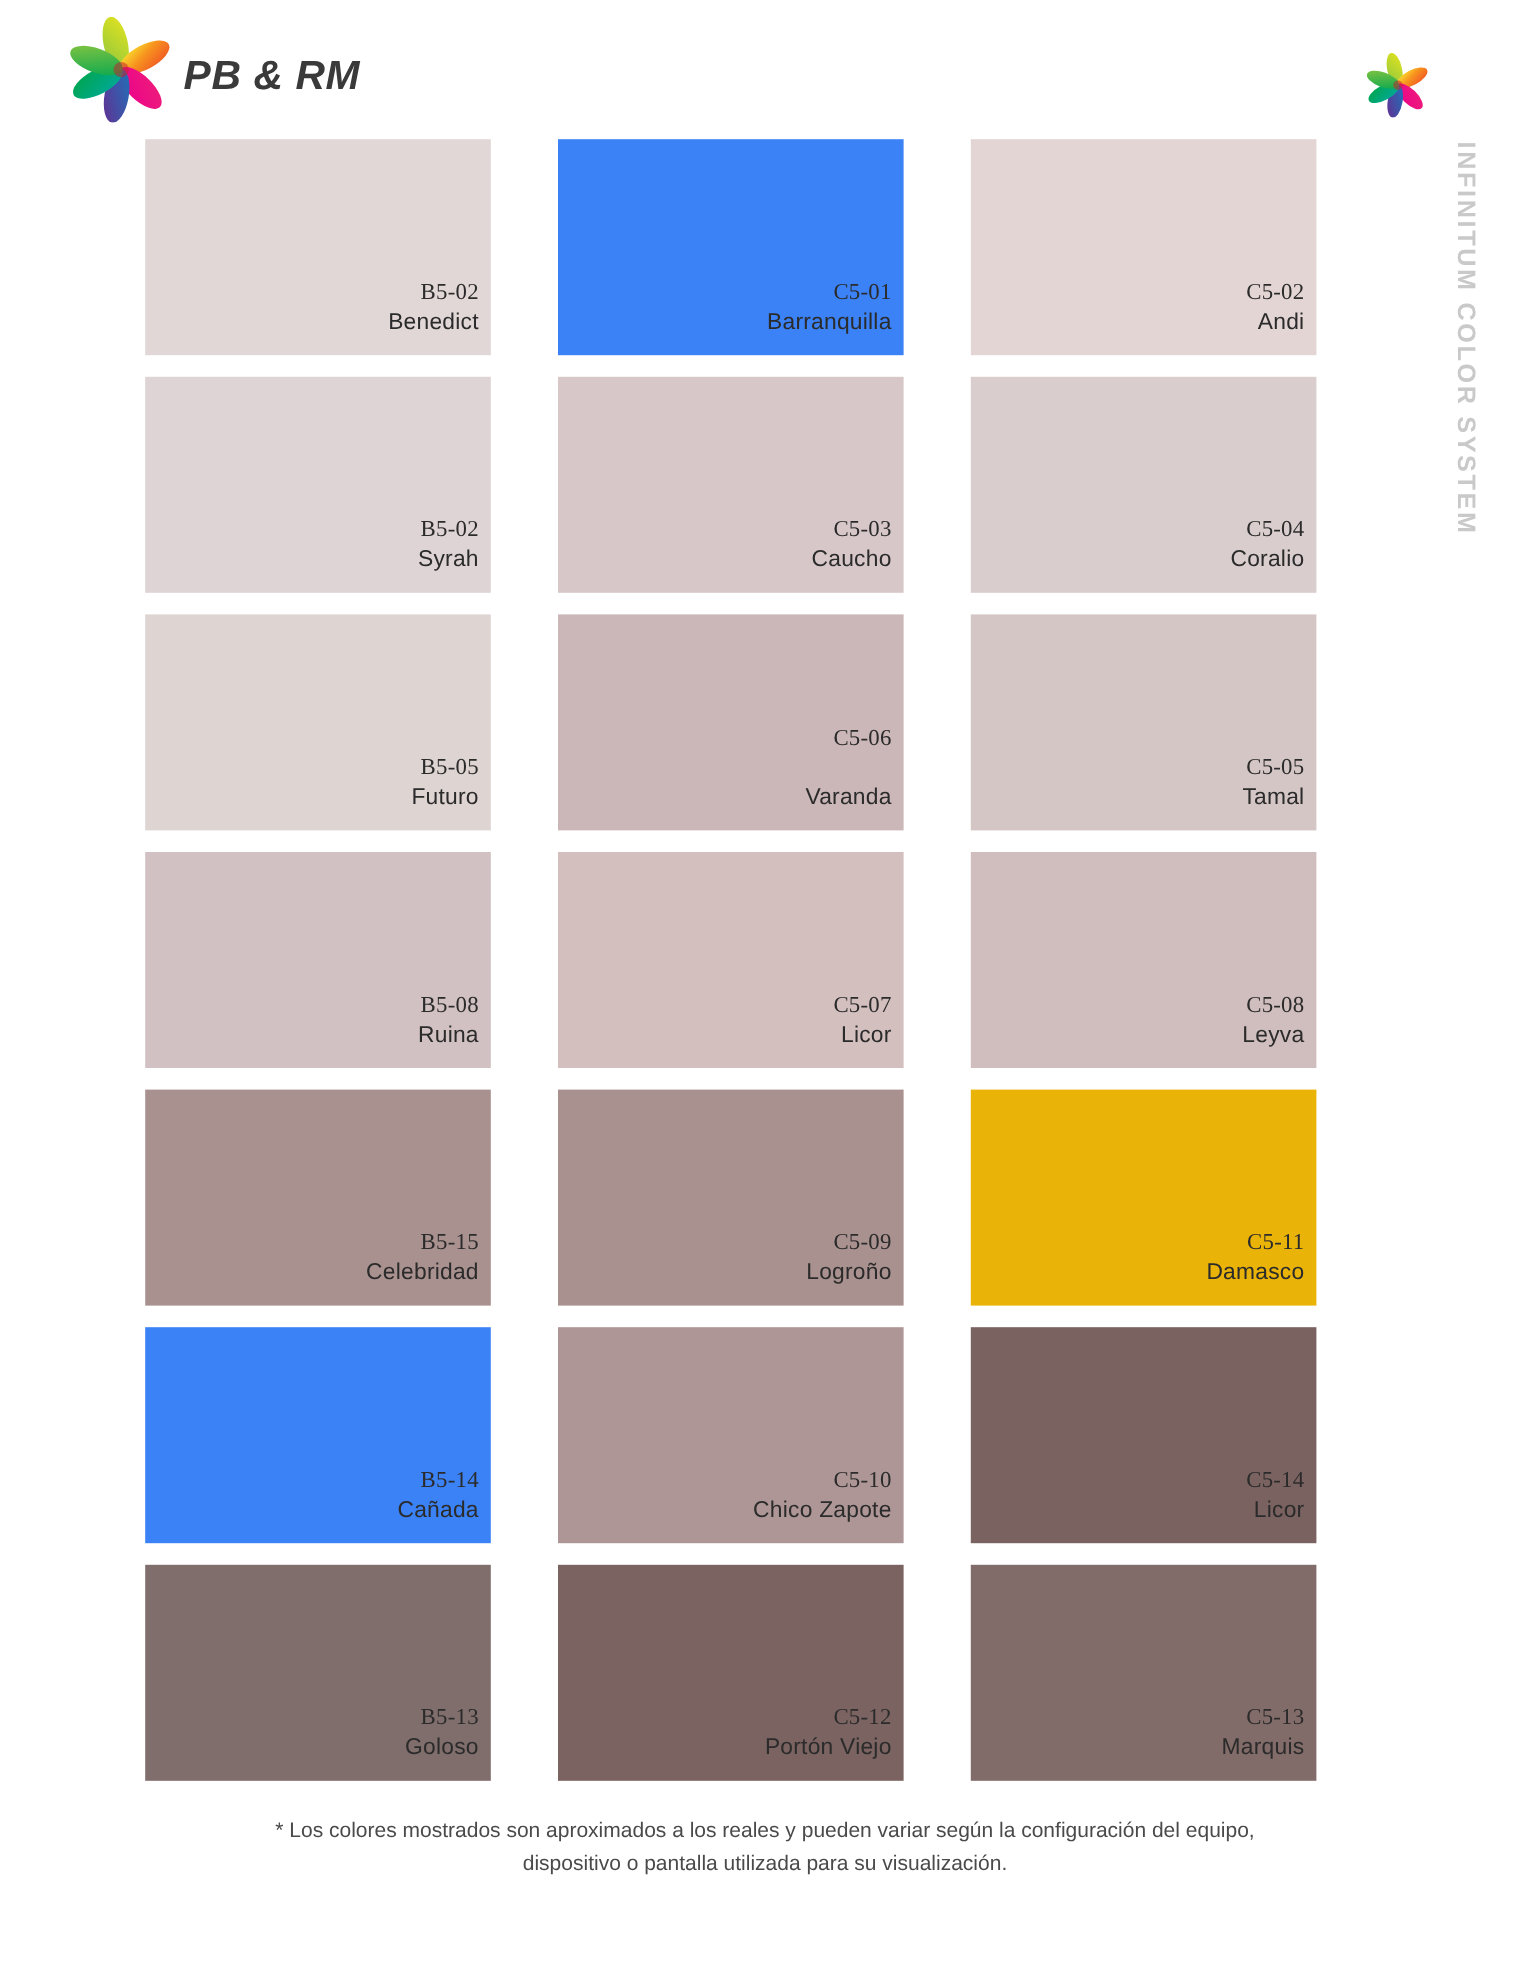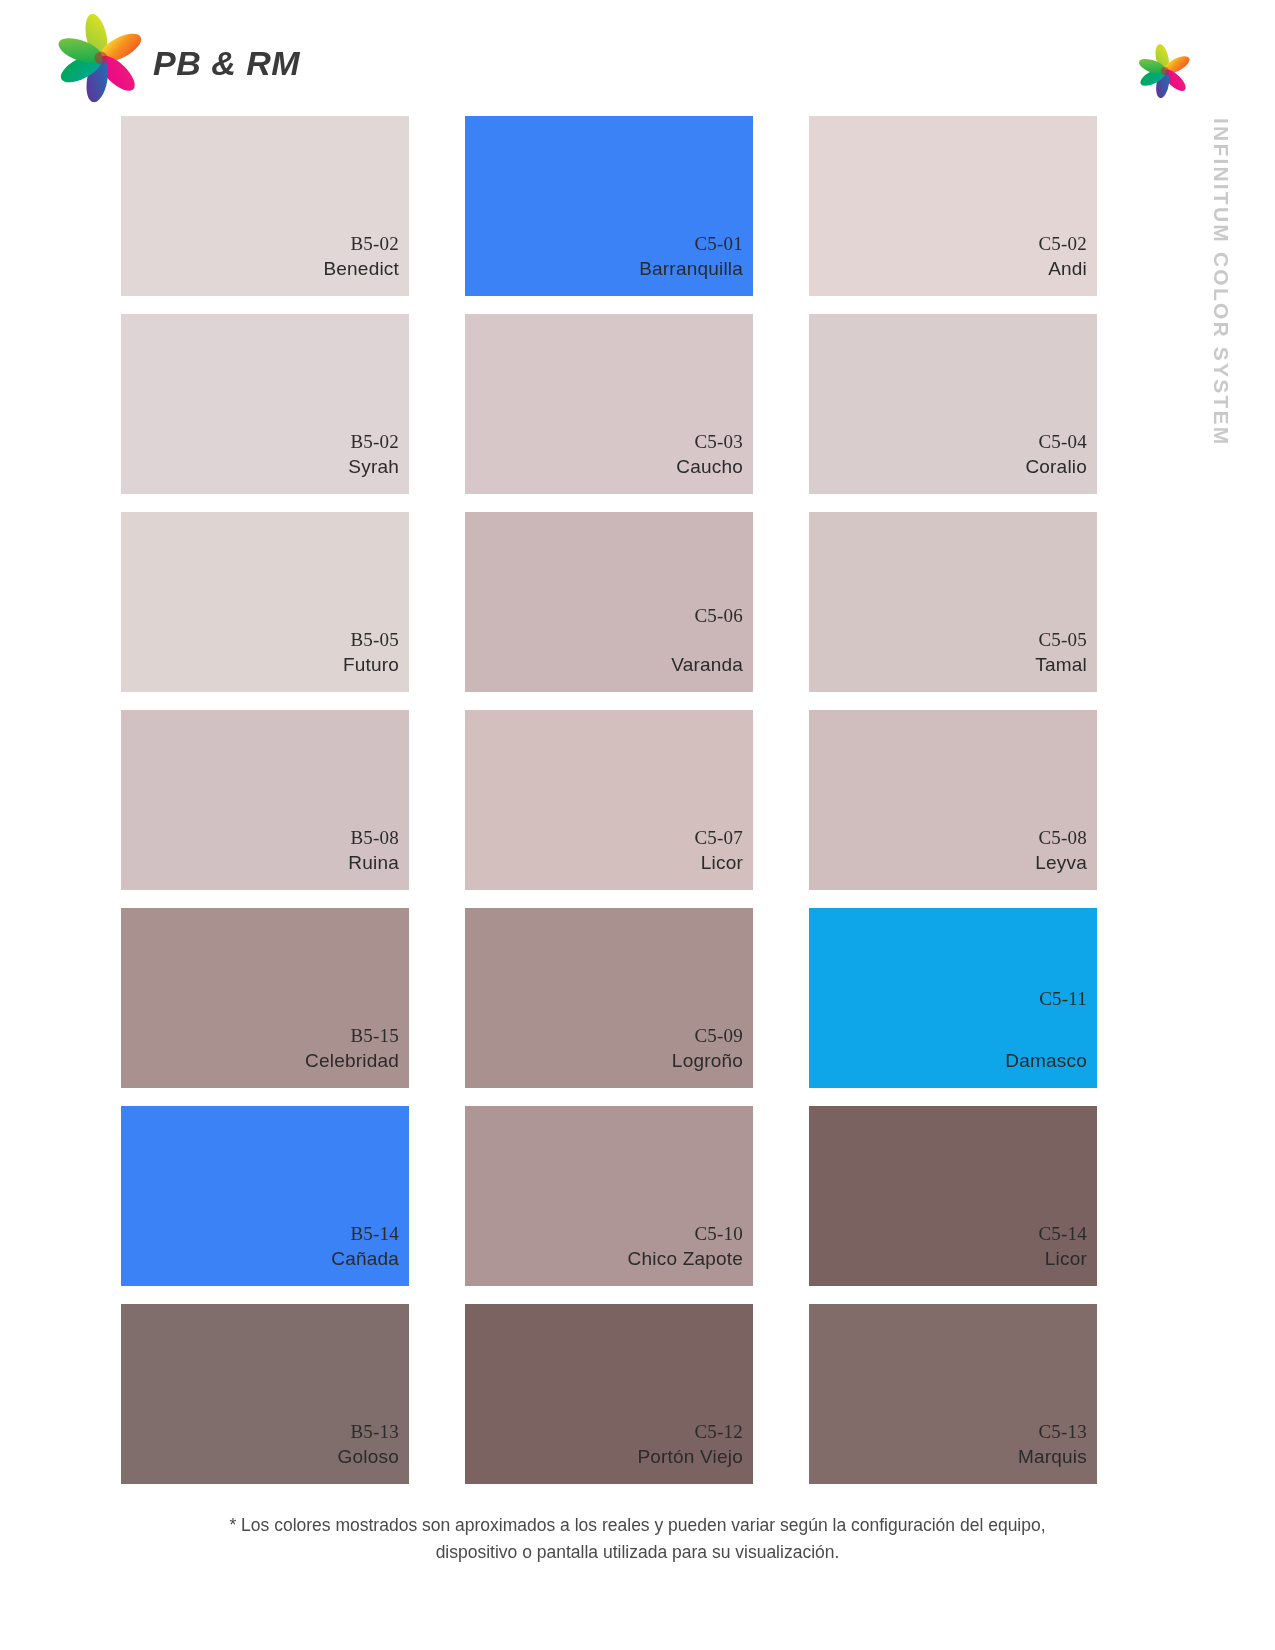--- a/index.html
+++ b/index.html
@@ -205,21 +205,21 @@
         <div class="name">Leyva</div>
       </div>
       <div class="swatch" style="background: rgb(168, 145, 143); color: rgb(43, 43, 43);">
         <div class="code">B5-15</div>
         <div class="name">Celebridad</div>
       </div>
       <div class="swatch" style="background: rgb(168, 145, 142); color: rgb(43, 43, 43);">
         <div class="code">C5-09</div>
         <div class="name">Logroño</div>
       </div>
-      <div class="swatch" style="background: #0ea5e9; color: rgb(43, 43, 43); gap: 37px;">
+      <div class="swatch" style="background: #eab308; color: rgb(43, 43, 43);">
         <div class="code">C5-11</div>
         <div class="name">Damasco</div>
       </div>
       <div class="swatch" style="background: #3b82f6; color: rgb(43, 43, 43);">
         <div class="code">B5-14</div>
         <div class="name">Cañada</div>
       </div>
       <div class="swatch" style="background: rgb(173, 150, 149); color: rgb(43, 43, 43);">
         <div class="code">C5-10</div>
         <div class="name">Chico Zapote</div>

